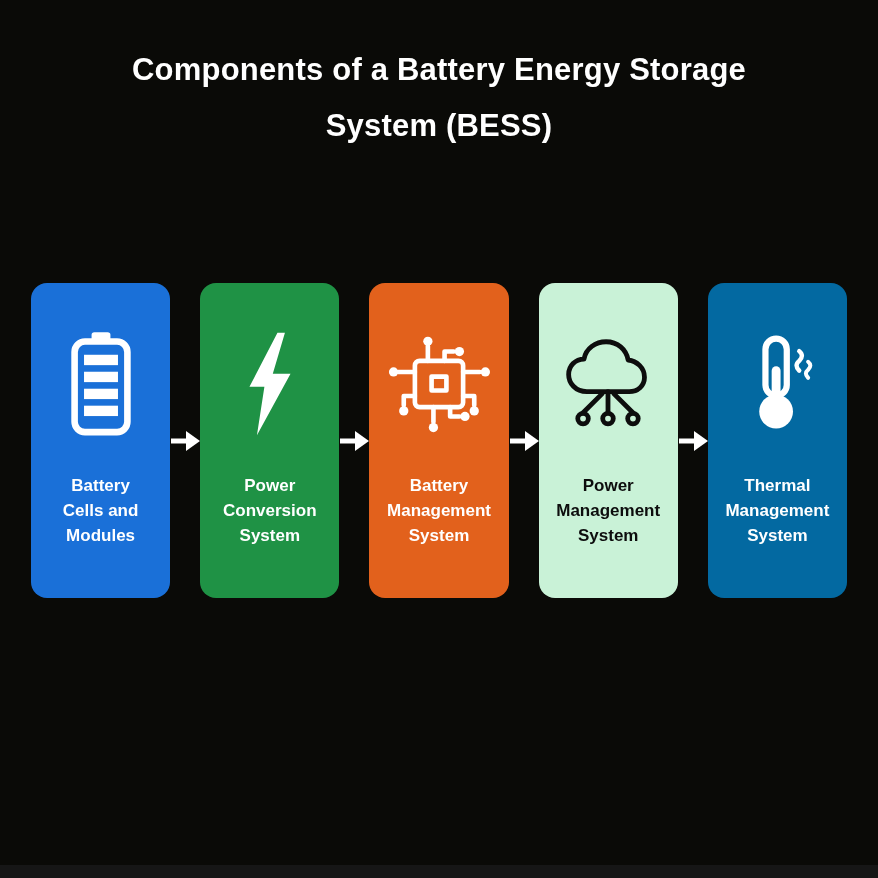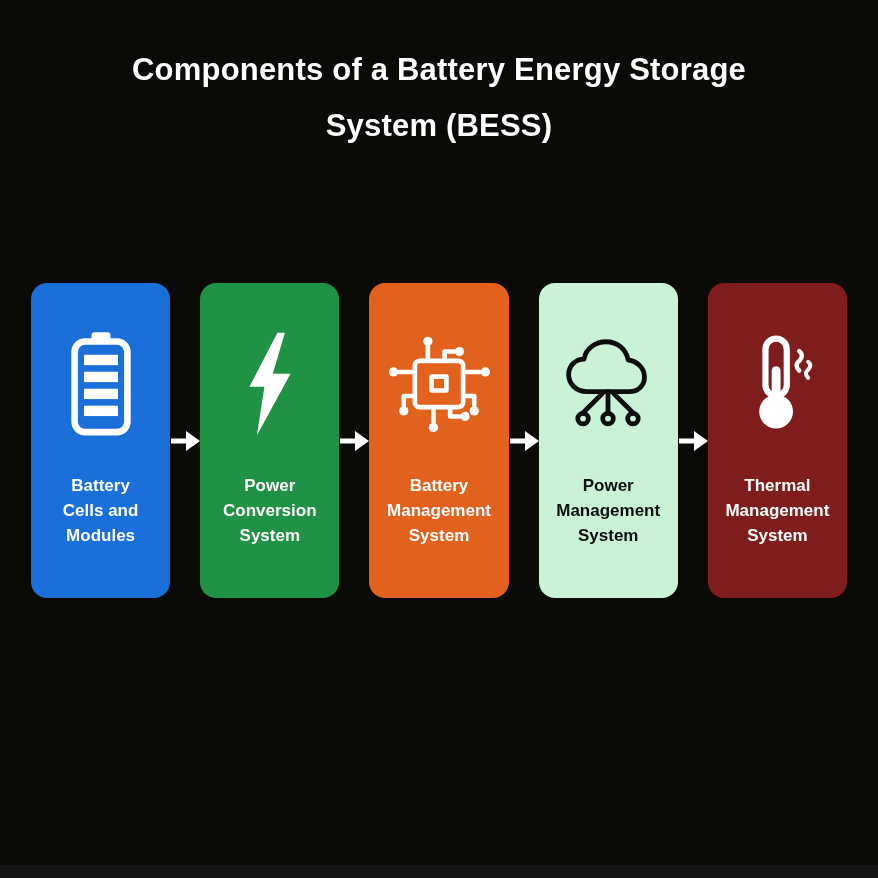--- a/index.html
+++ b/index.html
@@ -182,21 +182,21 @@
 System</div>
   </div>
 
   <div class="arrow-wrap" style="color: rgb(255, 255, 255);">
     <svg width="30" height="22" viewBox="0 0 30 22">
       <line x1="1" y1="11" x2="17" y2="11" stroke="currentColor" stroke-width="5"></line>
       <polygon points="16,1 30,11 16,21" fill="currentColor"></polygon>
     </svg>
   </div>
 
-  <div class="card" style="background: #7f1d1d; color: rgb(255, 255, 255);">
+  <div class="card" style="background: #0369a1; color: rgb(255, 255, 255);">
     <div class="icon-box">
       <svg width="80" height="102" viewBox="0 0 90 110" fill="none">
         <rect x="32" y="4" width="24" height="64" rx="12" stroke="currentColor" stroke-width="7"></rect>
         <line x1="44" y1="40" x2="44" y2="68" stroke="currentColor" stroke-width="10" stroke-linecap="round"></line>
         <circle cx="44" cy="86" r="19" fill="currentColor"></circle>
         <path d="M70 18 q6 5 0 11 q-6 5 0 11" stroke="currentColor" stroke-width="5" stroke-linecap="round"></path>
         <path d="M80 30 q5 4 0 9 q-5 4 0 9" stroke="currentColor" stroke-width="4.5" stroke-linecap="round"></path>
       </svg>
     </div>
     <div class="card-label">Thermal

